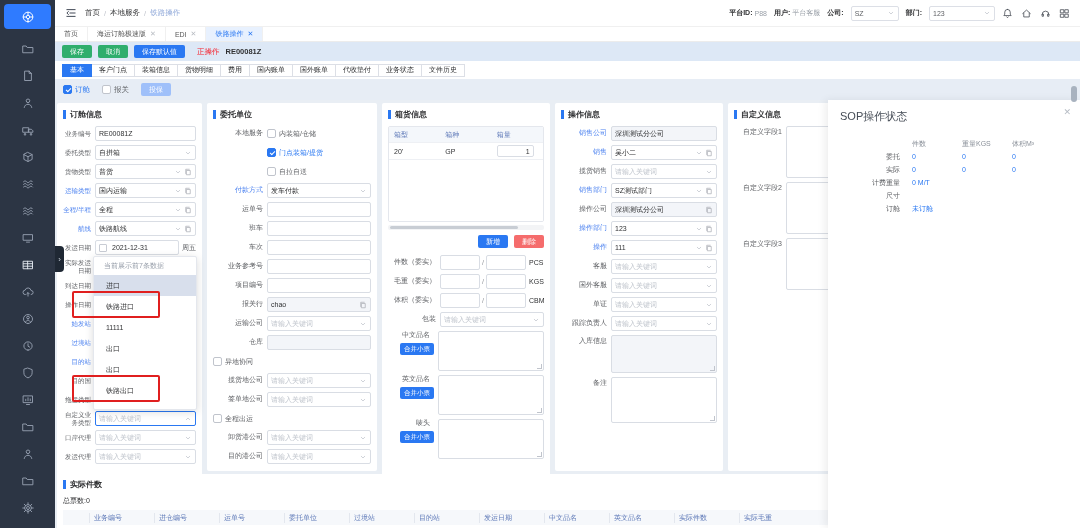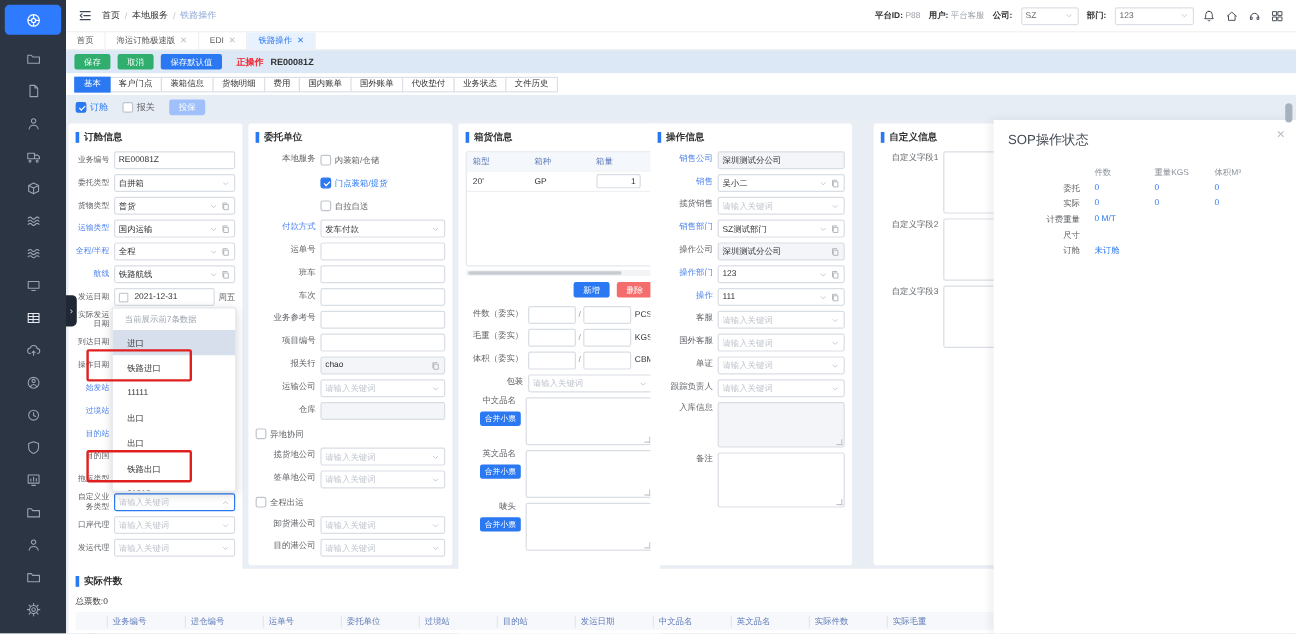--- a/index.html
+++ b/index.html
@@ -32,42 +32,42 @@
   .ntab.active{color:#2a78f2;background:#e8f1fe}
   .ntab.active .x{color:#2a78f2}
 
   
   .toolbar{position:absolute;left:55px;top:42px;width:1025px;height:19px;background:#dde8f6;display:flex;align-items:center;gap:6px;padding:0 7px;z-index:6}
   .btn{height:13px;padding:0 8px;border-radius:2px;font-size:7px;color:#fff;display:inline-flex;align-items:center;border:none;cursor:pointer;white-space:nowrap}
   .btn.green{background:#2fae6d}
   .btn.blue{background:#2a78f2}
   .btn.red{background:#f56c6c}
   .btn.insure{background:#9fc0fa}
-  .mode{font-size:7.5px;color:#f5222d;font-weight:700;margin-left:6px}
+  .mode{font-size:7.5px;color:#f5222d;font-weight:400;margin-left:6px}
   .bno{font-size:7.5px;font-weight:700}
 
   
   .formtabs{position:absolute;left:55px;top:61px;width:1025px;height:18px;background:#fff;display:flex;align-items:center;padding-left:7px;z-index:6}
   .ftab{height:13px;display:flex;align-items:center;padding:0 7px;font-size:7px;border:1px solid #dcdfe6;background:#fff;margin-right:-1px;cursor:pointer;white-space:nowrap}
   .ftab.active{background:#2a78f2;color:#fff;border-color:#2a78f2;z-index:1}
 
   
   .checkrow{position:absolute;left:55px;top:79px;width:1025px;height:21px;background:#e7edf5;display:flex;align-items:center;gap:12px;padding-left:8px;z-index:5}
   .ckitem{display:flex;align-items:center;gap:3px;font-size:7.5px;color:#606266;cursor:pointer}
   .ckitem.on{color:#2a78f2}
   .ck{width:9px;height:9px;border:1px solid #c0c4cc;border-radius:2px;background:#fff;position:relative;flex:none}
   .ck.on{background:#2a78f2;border-color:#2a78f2}
   .ck.on::after{content:'';position:absolute;left:1.5px;top:2px;width:4px;height:2px;border-left:1px solid #fff;border-bottom:1px solid #fff;transform:rotate(-45deg)}
 
   
   .card{position:absolute;background:#fff;border-radius:2px;padding:6px}
   #card0{left:57px;top:103px;width:145px;height:376px}
   #card1{left:207px;top:103px;width:170px;height:368px}
   #card2{left:382px;top:103px;width:168px;height:464px}
-  #card3{left:542px;top:103px;width:168px;height:368px}
+  #card3{left:555px;top:103px;width:168px;height:368px}
   #card4{left:728px;top:103px;width:177px;height:368px}
   .sect{display:flex;align-items:center;gap:4px;font-size:8px;font-weight:700;margin-bottom:6px}
   .sect::before{content:'';width:3px;height:9px;background:#2a78f2}
   .frow{display:flex;align-items:center;margin-bottom:4px;min-height:15px}
   .frow.top{align-items:flex-start}
   .lb{font-size:7px;color:#606266;text-align:right;margin-right:4px;line-height:1.15;flex:none}
   .lb.blue{color:#4c82f0}
   #card0 .lb{width:28px;font-size:6.5px}
   #card1 .lb{width:50px}
   #card2 .lb{width:48px}

